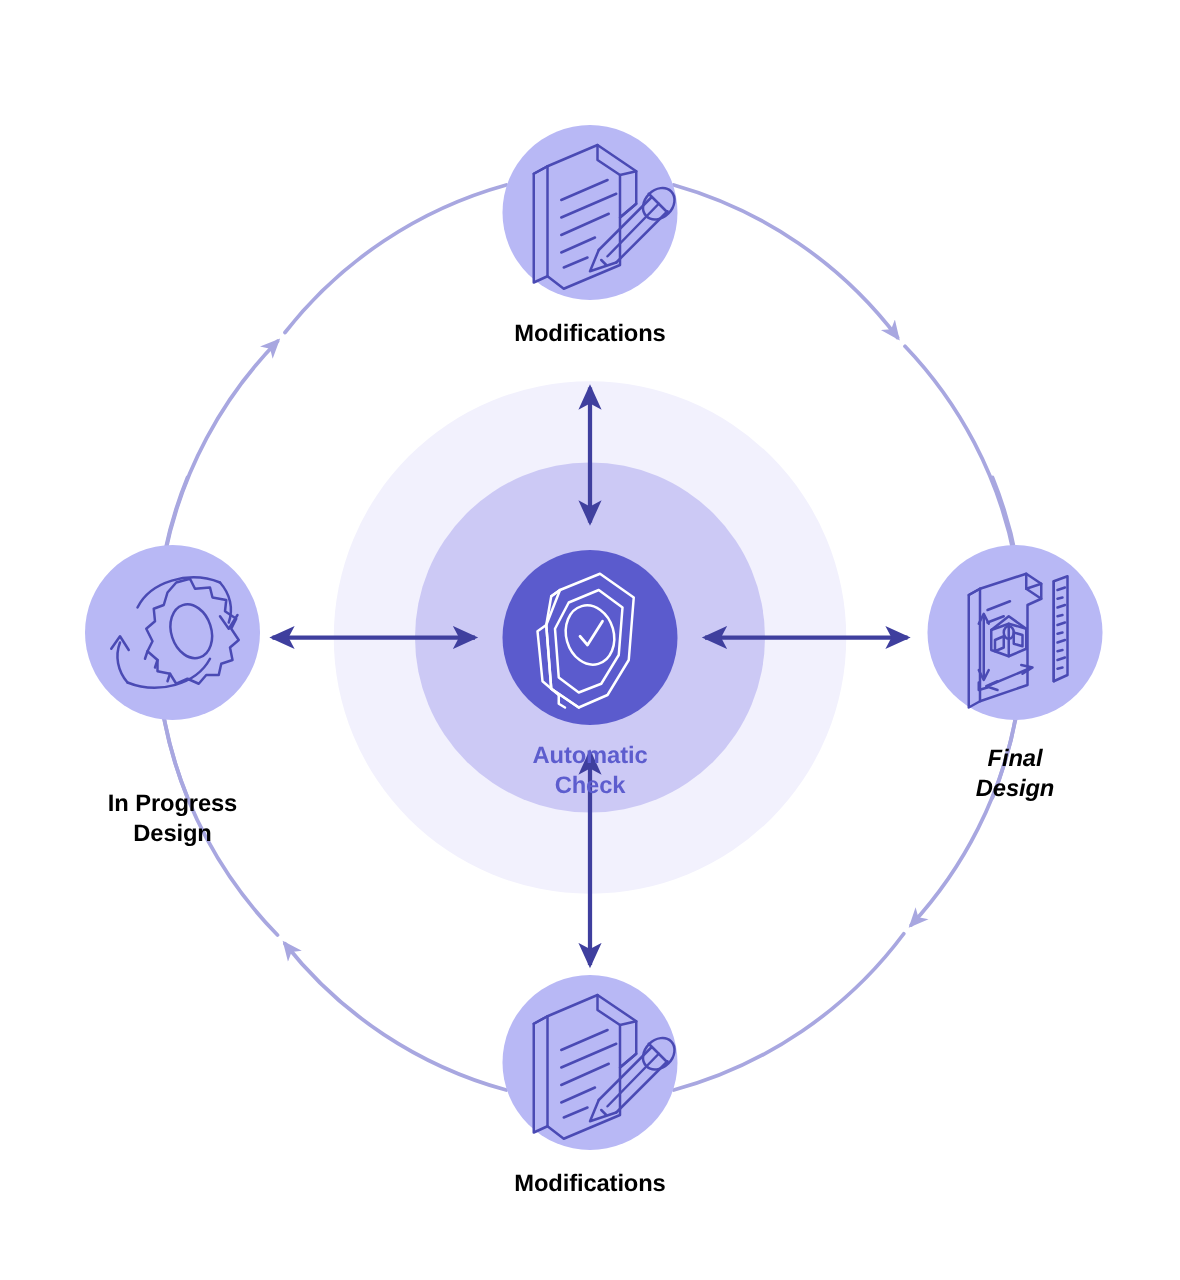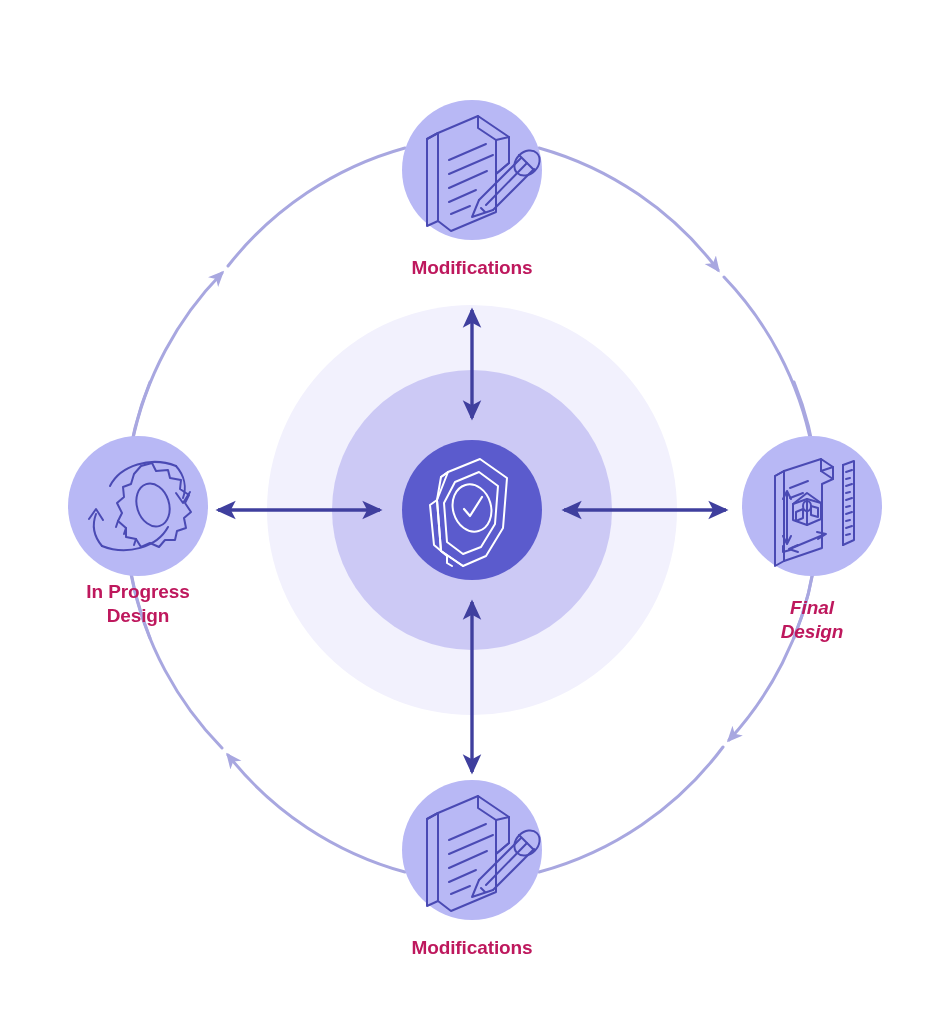--- a/index.html
+++ b/index.html
@@ -28,40 +28,40 @@
     height: 1024px;
     display: block;
   }
   .node-label {
     position: absolute;
     text-align: center;
     font-family: "Liberation Sans", sans-serif;
     font-size: 19px;
     font-weight: bold;
     line-height: 1.27;
-    color: #be185d;
+    color: #000000;
     letter-spacing: -0.1px;
     white-space: pre-line;
     pointer-events: none;
   }
   .center-label {
     position: absolute;
     text-align: center;
     font-family: "Liberation Sans", sans-serif;
     font-size: 19px;
     font-weight: bold;
     line-height: 1.27;
     color: #5d5dce;
     letter-spacing: -0.1px;
     white-space: pre-line;
     pointer-events: none;
   }
   #label-top    { left: 322px; top: 256px;  width: 300px; }
   #label-bottom { left: 322px; top: 936px;  width: 300px; }
-  #label-left   { left:   8px; top: 580px;  width: 260px; }
+  #label-left   { left:   8px; top: 632px;  width: 260px; }
   #label-right  { left: 682px; top: 596px;  width: 260px; font-style: italic; }
   #label-center { left: 347px; top: 593px;  width: 250px; }
 </style>
 </head>
 <body>
 
 <div id="diagram-root">
 
   <svg id="diagram-svg" viewBox="0 0 944 1024" xmlns="http://www.w3.org/2000/svg">
     <defs>
@@ -242,14 +242,16 @@
   <div class="node-label" id="label-top">Modifications</div>
 
   <div class="node-label" id="label-right">Final
 Design</div>
 
   <div class="node-label" id="label-bottom">Modifications</div>
 
   <div class="node-label" id="label-left">In Progress
 Design</div>
 
+  <div class="center-label" id="label-center">Automatic
+Check</div>
 
 </div>
 
 </body></html>

